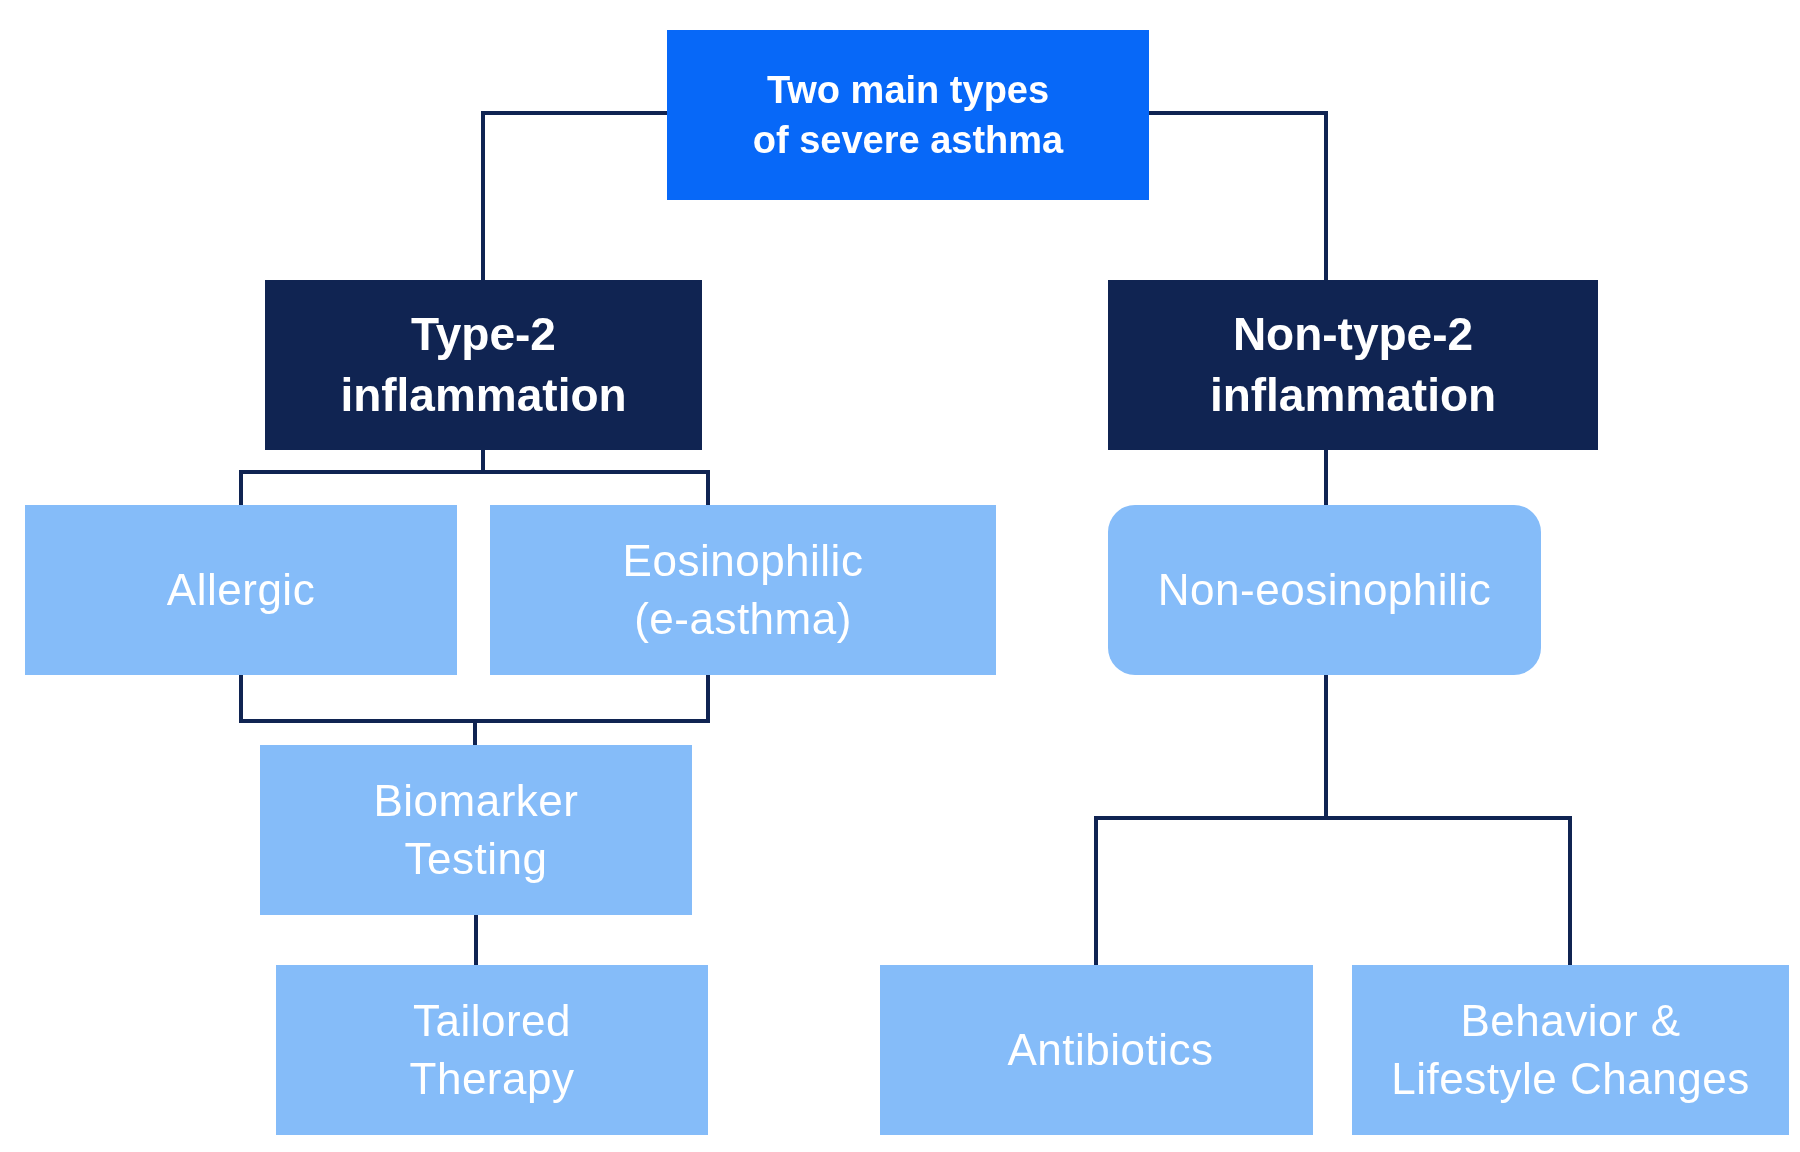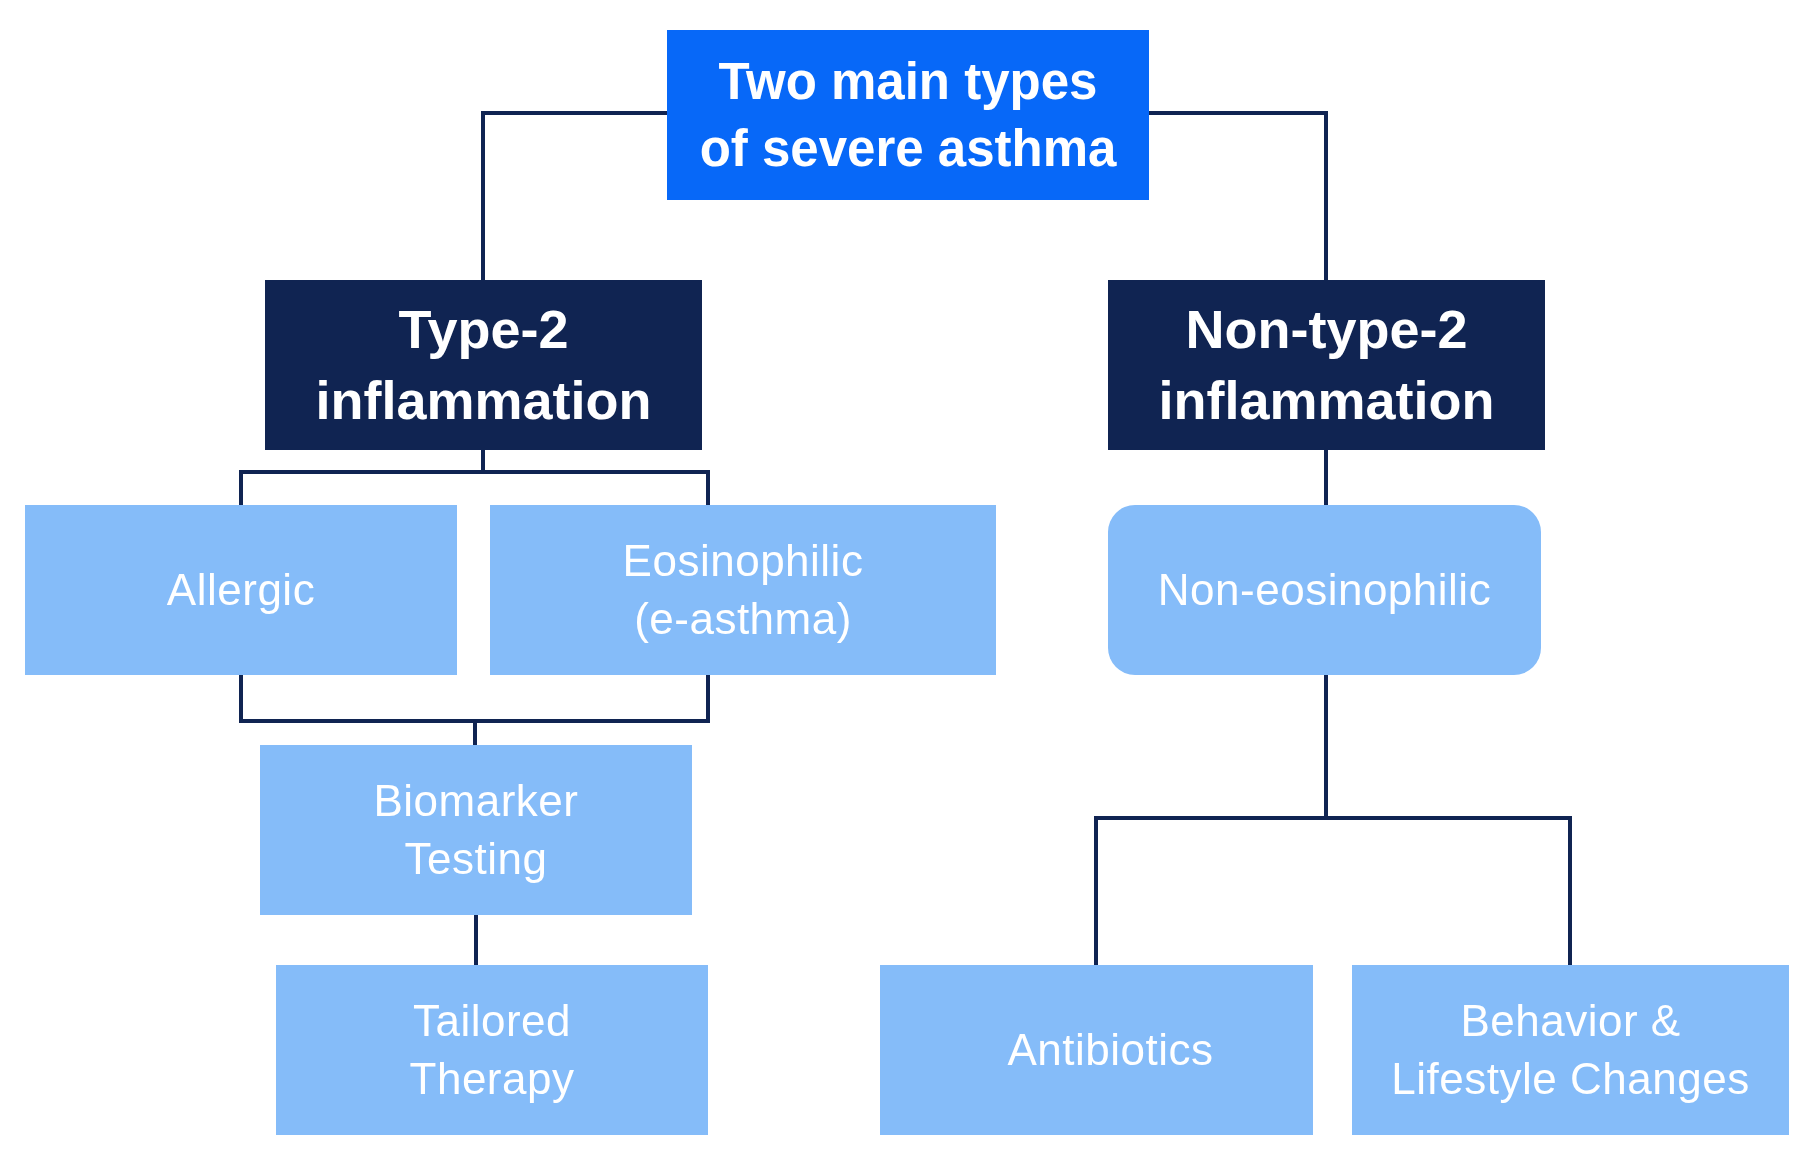--- a/index.html
+++ b/index.html
@@ -28,42 +28,42 @@
     text-align: center;
     color: var(--text-white);
   }
   .node .label {
     white-space: pre-line;
     line-height: 1.32;
   }
   .node.primary {
     background: var(--primary-blue);
     font-weight: 700;
-    font-size: 51px;
+    font-size: 38px;
   }
   .node.dark {
     background: var(--dark-navy);
     font-weight: 700;
-    font-size: 54px;
+    font-size: 46px;
   }
   .node.light {
     background: var(--light-blue);
     font-weight: 400;
     font-size: 44px;
     letter-spacing: 0.5px;
   }
   .line {
     position: absolute;
     background: var(--connector-navy);
   }
 
   
   #node-root            { left: 667px;  top: 30px;  width: 482px; height: 170px; }
   #node-type2           { left: 265px;  top: 280px; width: 437px; height: 170px; }
-  #node-nontype2        { left: 1108px; top: 280px; width: 437px; height: 170px; }
+  #node-nontype2        { left: 1108px; top: 280px; width: 490px; height: 170px; }
   #node-allergic        { left: 25px;   top: 505px; width: 432px; height: 170px; }
   #node-eosinophilic    { left: 490px;  top: 505px; width: 506px; height: 170px; }
   #node-noneosinophilic { left: 1108px; top: 505px; width: 433px; height: 170px; border-radius: 27px; }
   #node-biomarker       { left: 260px;  top: 745px; width: 432px; height: 170px; }
   #node-tailored        { left: 260px;  top: 965px; width: 432px; height: 170px; margin-left: 16px; }
   #node-antibiotics     { left: 880px;  top: 965px; width: 433px; height: 170px; padding-left: 28px; }
   #node-behavior        { left: 1352px; top: 965px; width: 437px; height: 170px; }
 
   
   #ln-root-left-h   { left: 481px;  top: 111px; width: 188px; height: 4px; }

